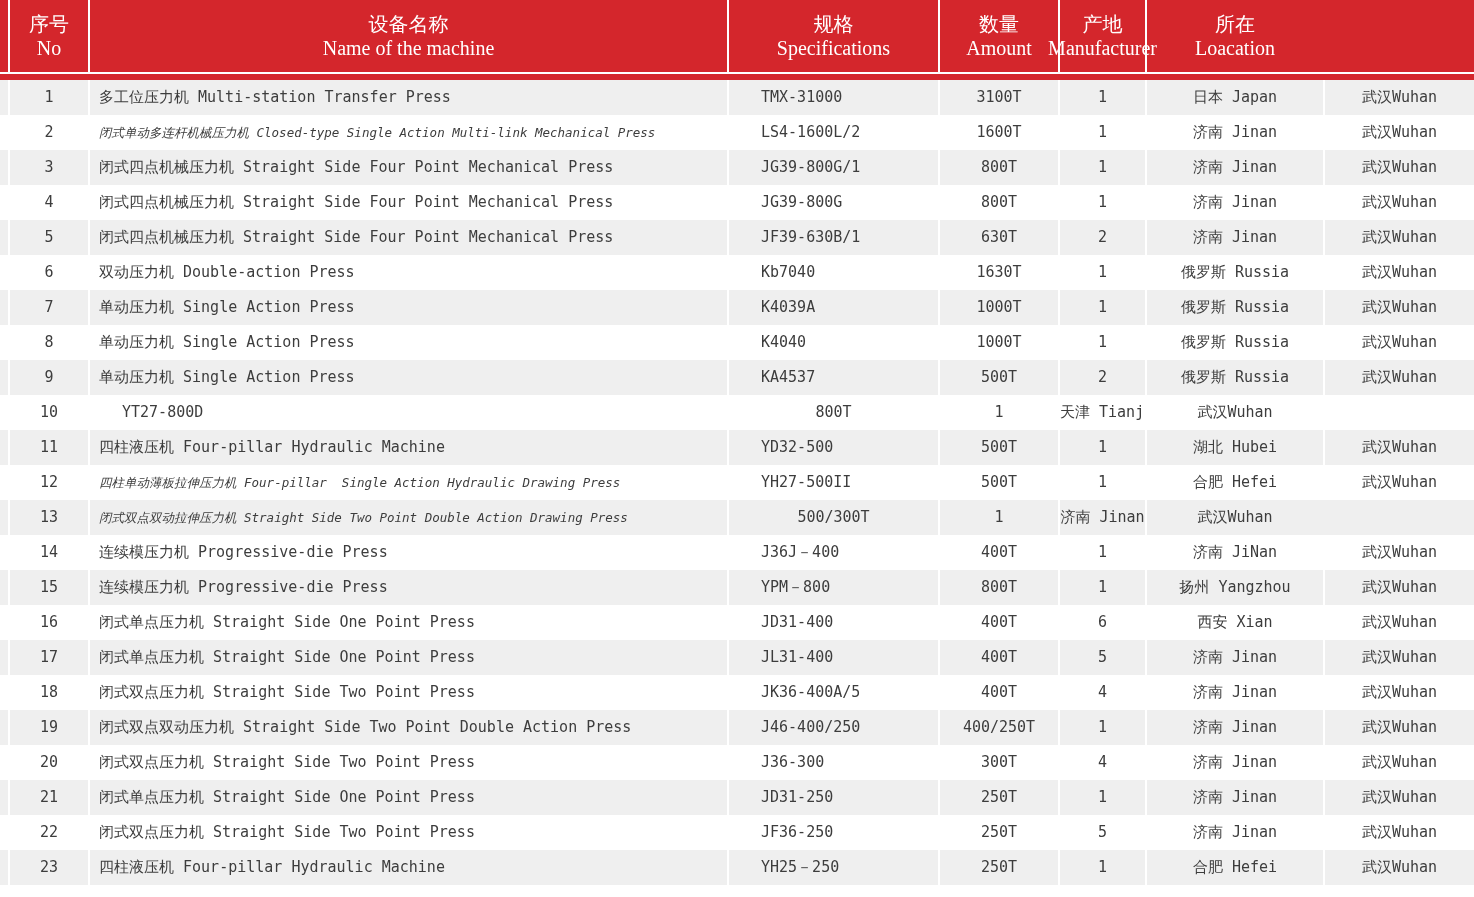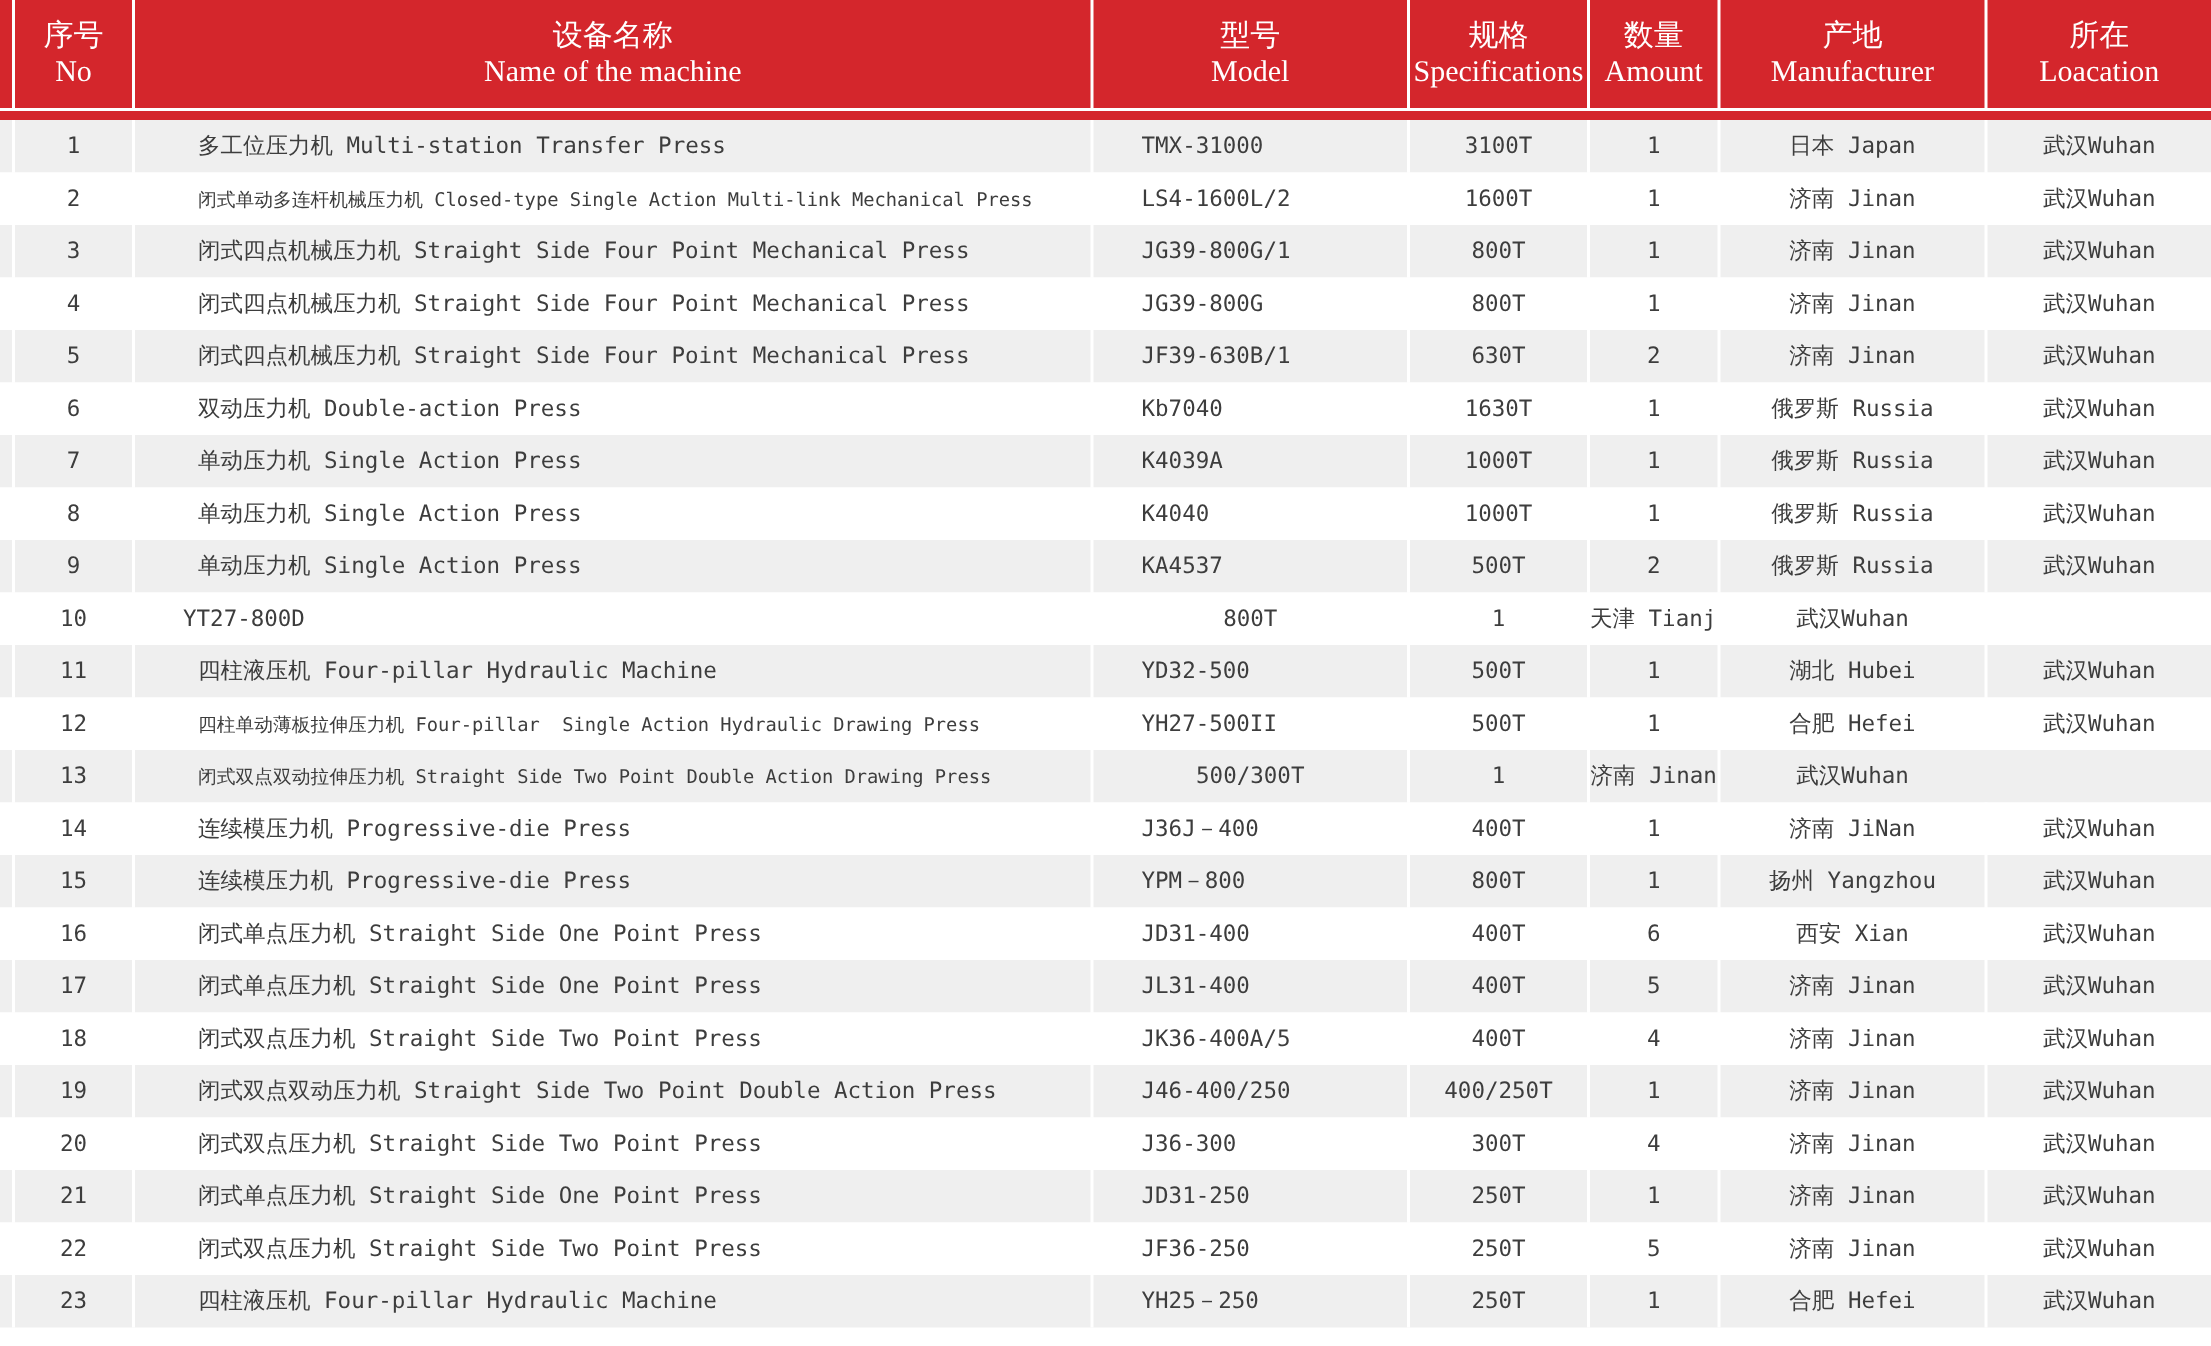--- a/index.html
+++ b/index.html
@@ -33,43 +33,39 @@
 
   
   .trow { height: 35px; background: #ffffff; }
   .trow.stripe { background: #efefef; }
   .cell {
     line-height: 35px; font-size: 15px; color: #3d3d3d;
     overflow: hidden; white-space: pre;
   }
   .cell + .cell { border-left: 2px solid #ffffff; }
   .c-center { text-align: center; }
-  .c-name { padding-left: 42px; }
+  .c-name { padding-left: 9px; }
   .c-model { padding-left: 32px; }
-  .cell.small { font-size: 12.5px; }
+  .cell.small { font-size: 12.5px; font-style: italic; }
 </style>
 </head>
 <body>
 
 <div class="equip-table">
 
   <div class="theader">
     <div class="hrow">
       <div class="hcell"></div>
       <div class="hcell">
         <div class="zh">序号</div>
         <div class="en">No</div>
       </div>
       <div class="hcell">
         <div class="zh">设备名称</div>
         <div class="en">Name of the machine</div>
-      </div>
-      <div class="hcell">
-        <div class="zh">型号</div>
-        <div class="en">Model</div>
       </div>
       <div class="hcell">
         <div class="zh">规格</div>
         <div class="en">Specifications</div>
       </div>
       <div class="hcell">
         <div class="zh">数量</div>
         <div class="en">Amount</div>
       </div>
       <div class="hcell">

